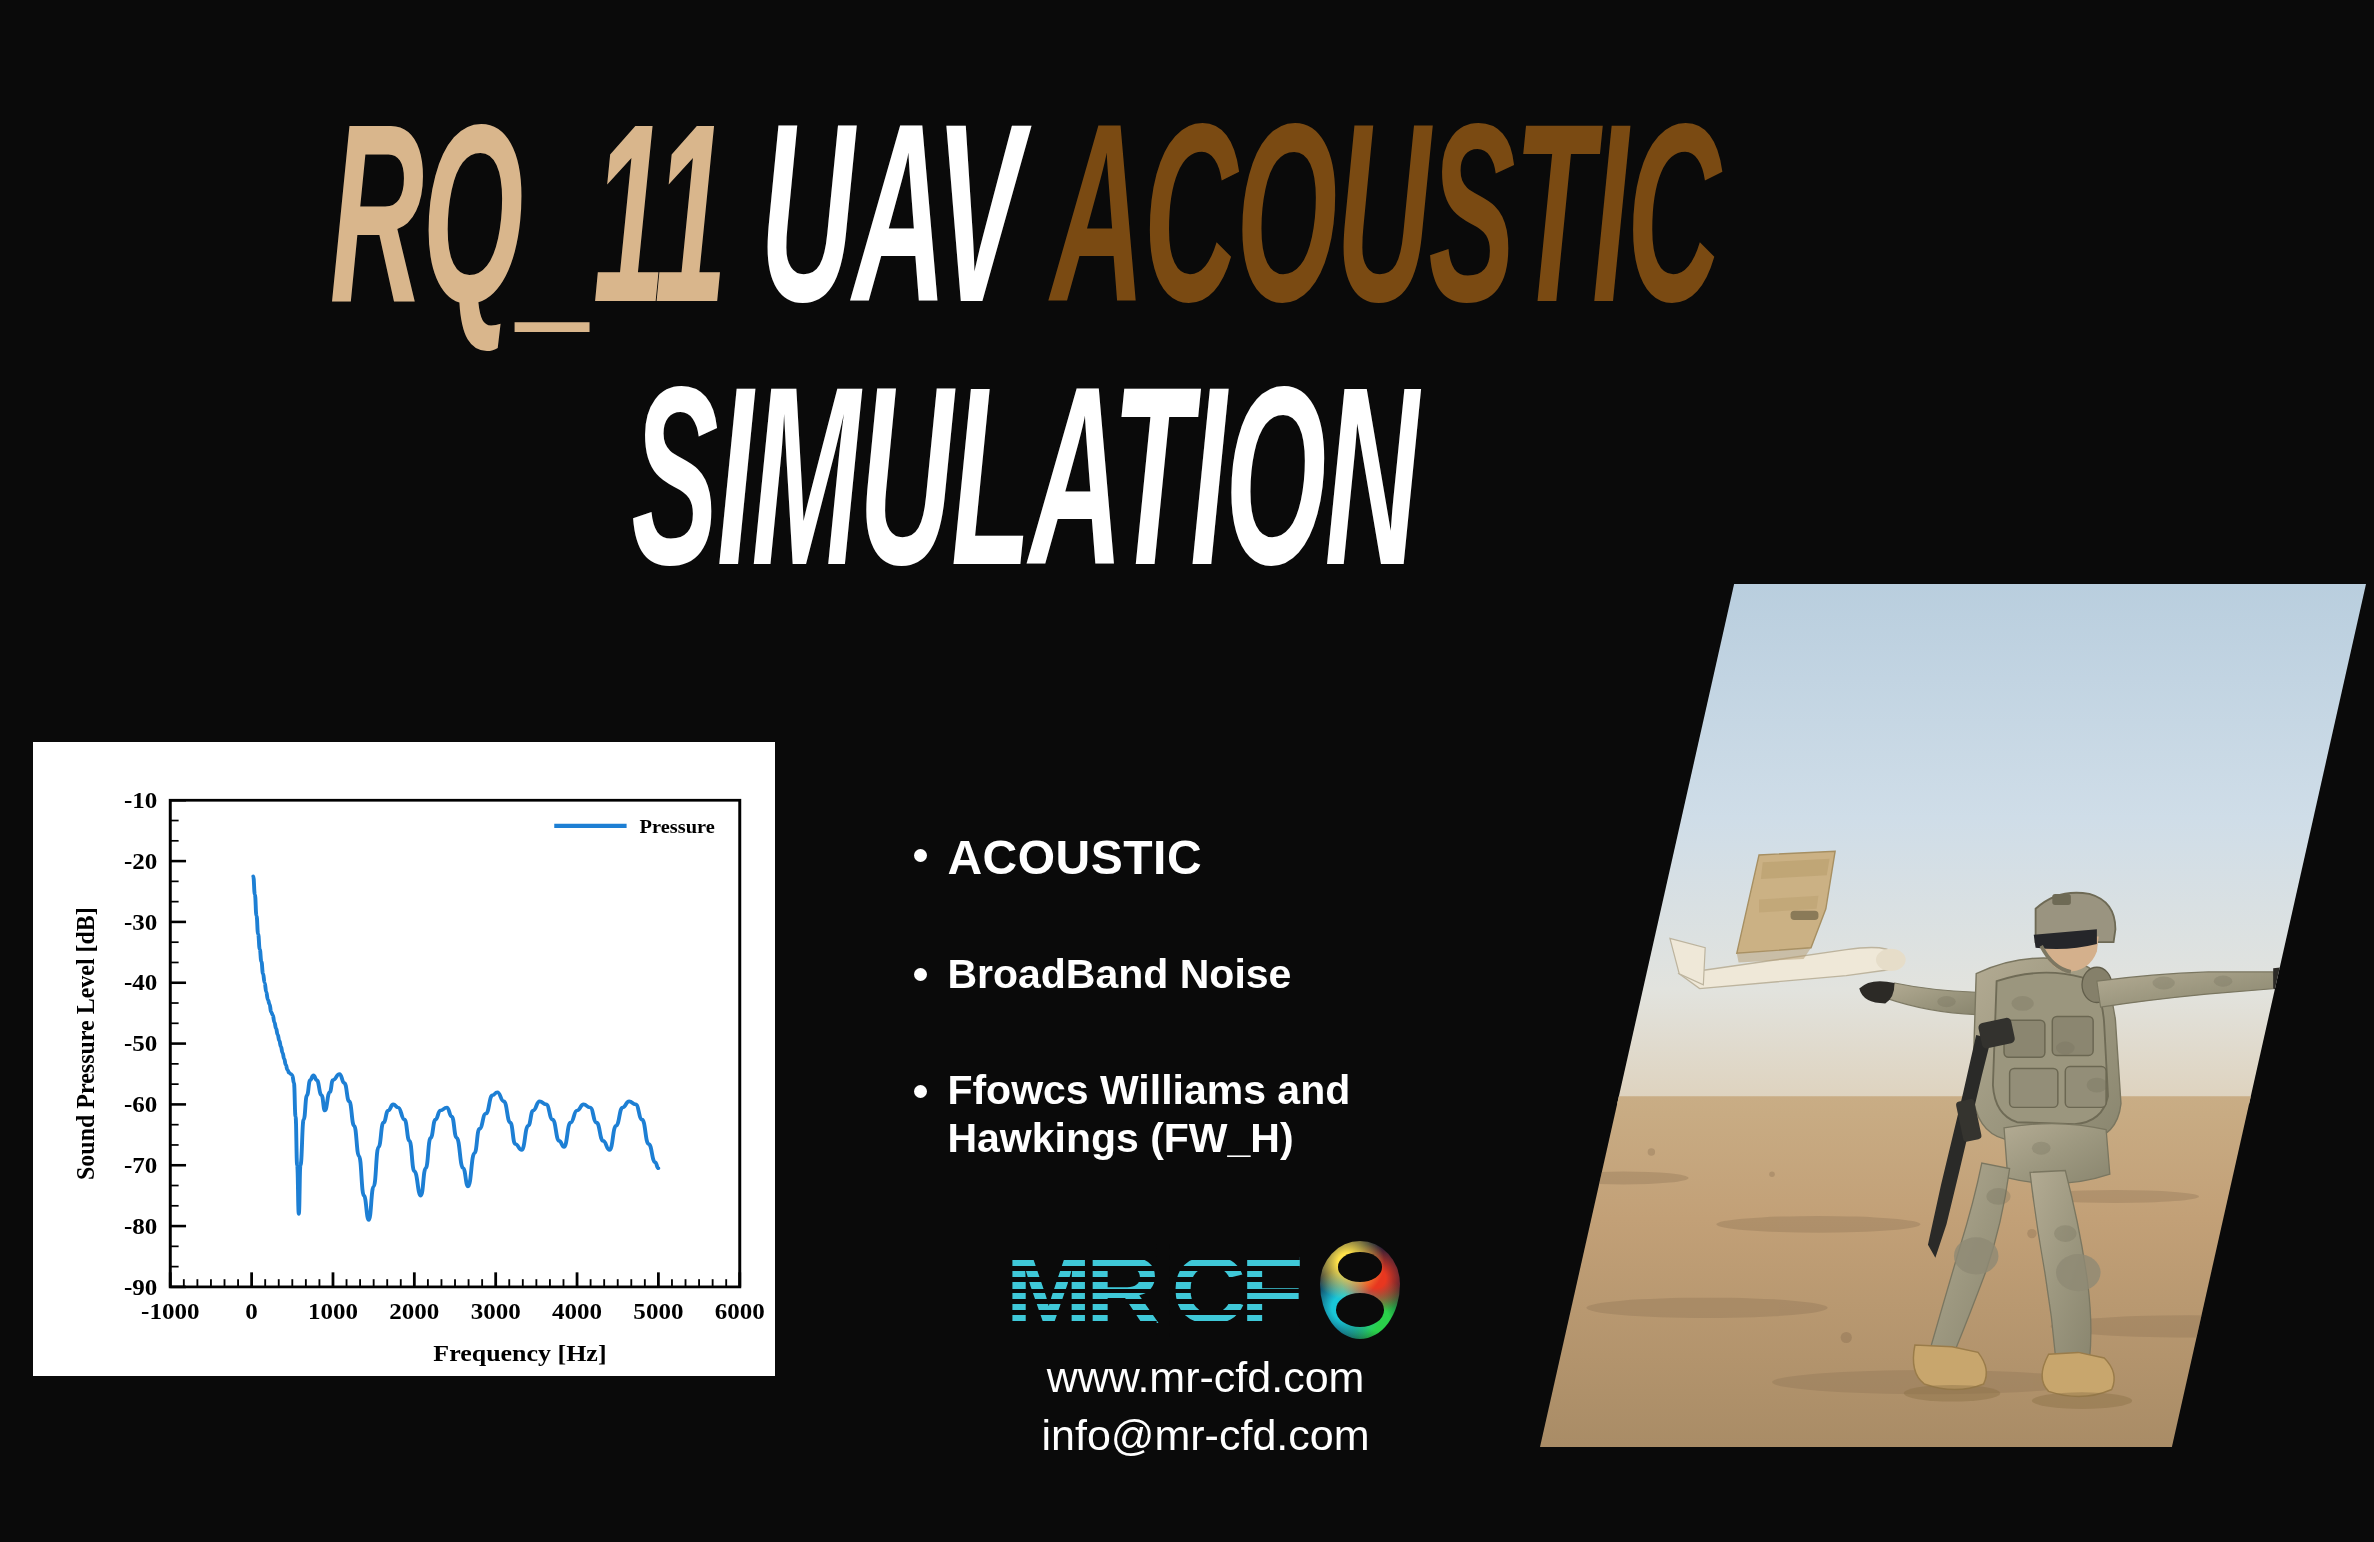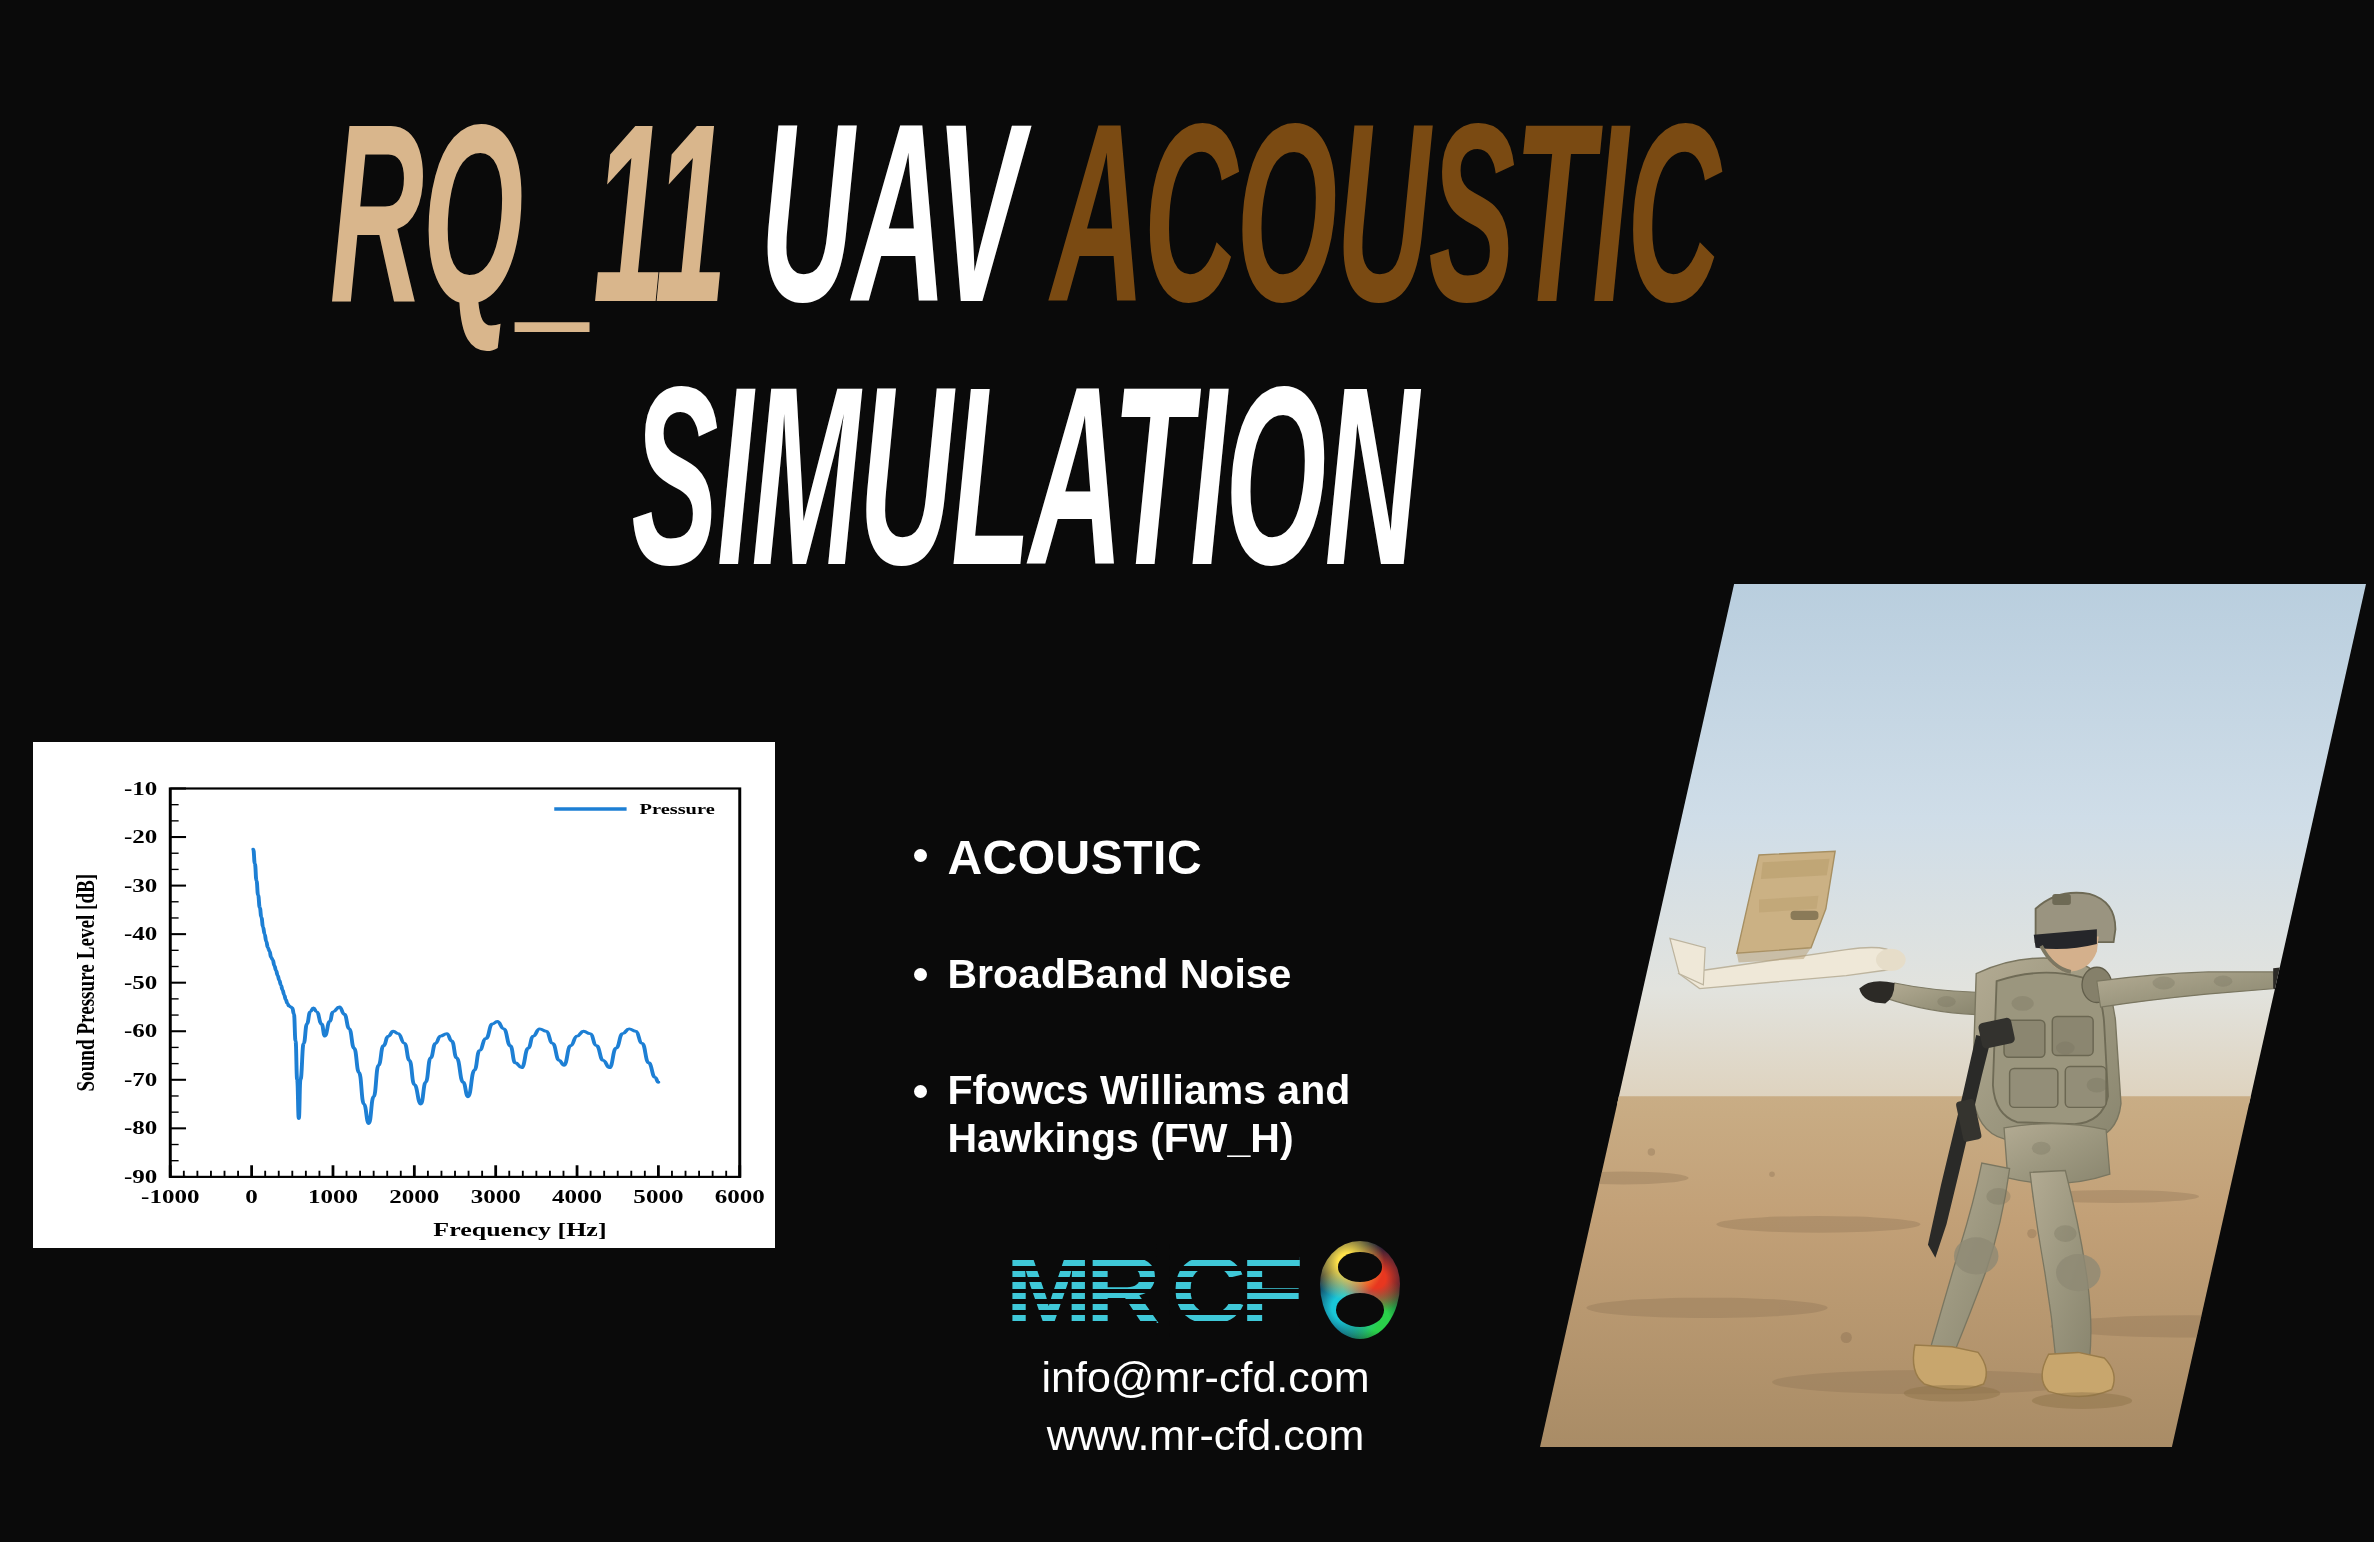--- a/index.html
+++ b/index.html
@@ -32,21 +32,21 @@
   .t-line1{font-size:167px;}
   .t-line2{font-size:167px;margin-top:109px;}
   .tw-tan{color:#d9b68c;}
   .tw-white{color:#ffffff;}
   .tw-brown{color:#7a4a12;}
 
   
   .chart-card{
     position:absolute;
     left:33px;top:742px;
-    width:742px;height:506px;
+    width:742px;height:634px;
     background:#1d4ed8;
     box-sizing:border-box;
   }
   .chart-inner{position:absolute;inset:0;}
   .chart-svg{display:block;width:100%;height:100%;}
 
   
   .bullets{
     position:absolute;
     left:914px;top:830px;
@@ -280,22 +280,22 @@
     </div>
 
   </div>
 
   <div class="logo-block">
     <div class="logo-art">
       <span class="logo-word">MR</span>
       <span class="logo-word">CF</span>
       <span class="logo-blob"></span>
     </div>
+    <div class="logo-url">www.mr-cfd.com</div>
     <div class="logo-url">info@mr-cfd.com</div>
-    <div class="logo-url">www.mr-cfd.com</div>
   </div>
 
   <div class="photo-wrap">
     <svg class="photo-svg" viewBox="0 0 890 930" preserveAspectRatio="xMidYMid slice">
       <defs>
         <linearGradient id="skyGrad" x1="0" y1="0" x2="0" y2="1">
           <stop offset="0%" stop-color="#b9cede"></stop>
           <stop offset="45%" stop-color="#cfdde8"></stop>
           <stop offset="78%" stop-color="#e2e3de"></stop>
           <stop offset="100%" stop-color="#ded2bd"></stop>

